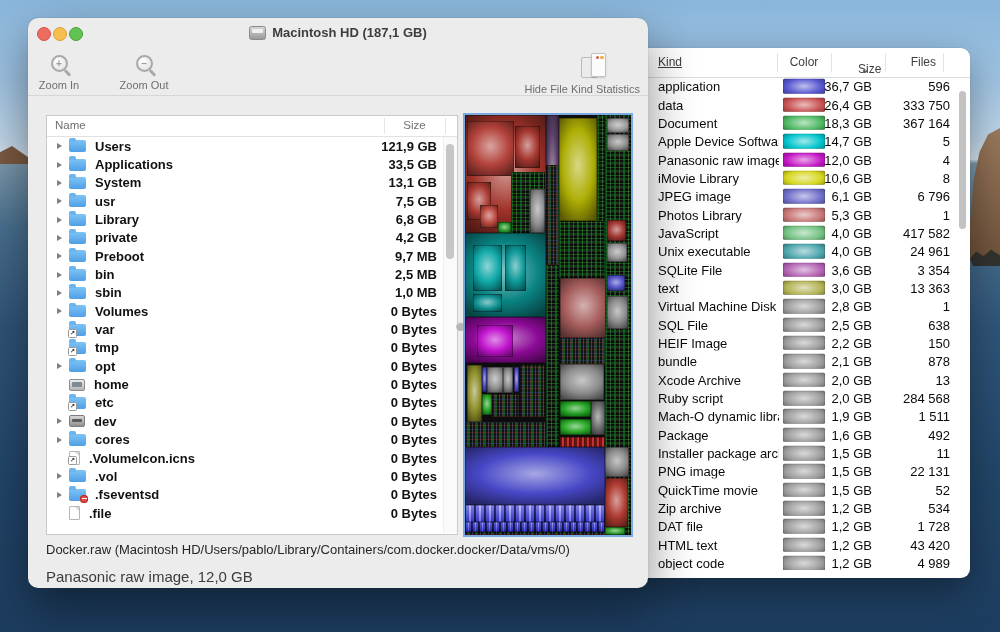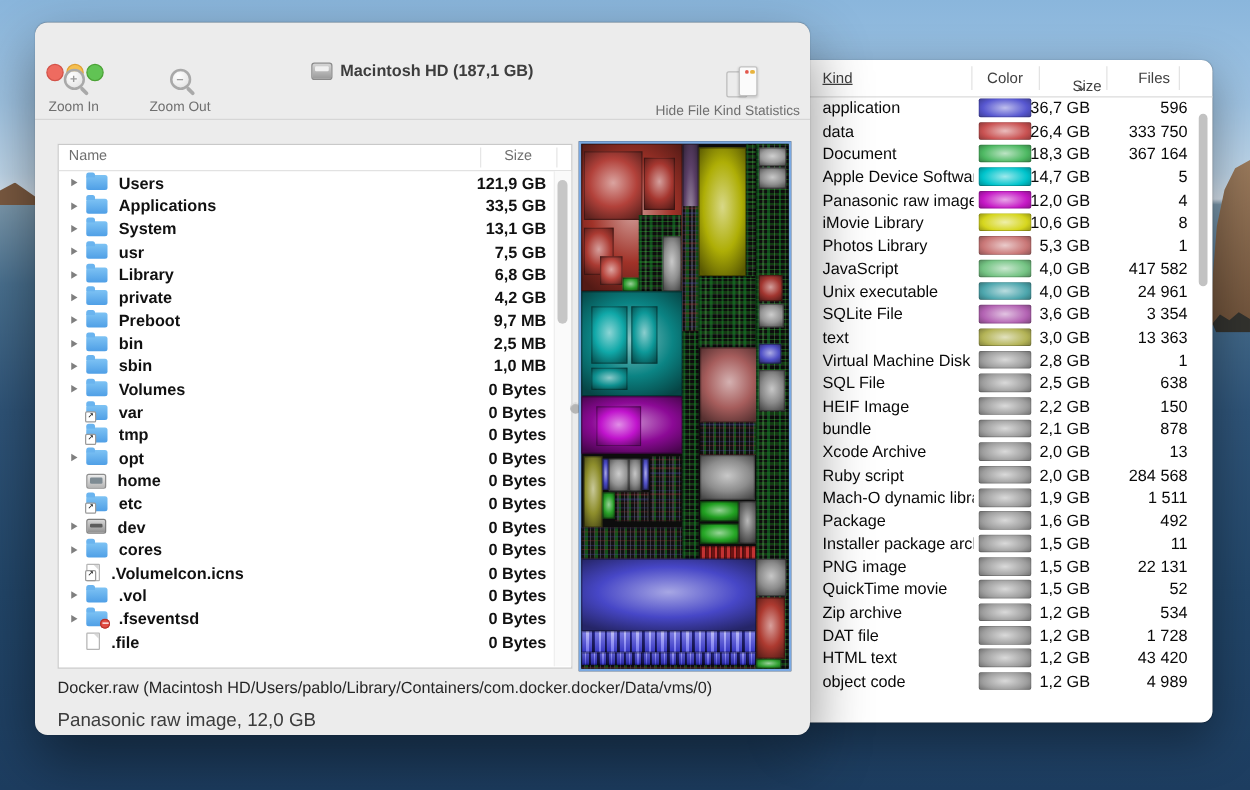--- a/index.html
+++ b/index.html
@@ -40,21 +40,21 @@
   .stats-scrollbar .thumb{position:absolute;left:1.5px;top:12px;width:7px;height:138px;
     background:#c2c2c2;border-radius:3.5px;}
   
   .main-window{left:28px;top:18px;width:620px;height:570px;background:#ececec;border-radius:10px;
     z-index:2;box-shadow:0 20px 48px rgba(0,0,0,.45),0 0 1px rgba(0,0,0,.35);}
   .titlebar{position:relative;height:30px;}
   .tl{position:absolute;top:9px;width:12px;height:12px;border-radius:50%;}
   .tl.red{left:9px;background:#ee6b60;border:.5px solid #d35248;}
   .tl.yellow{left:25px;background:#f5bf4f;border:.5px solid #de9f34;}
   .tl.green{left:41px;background:#61c354;border:.5px solid #4aa235;}
-  .title-group{display:flex;justify-content:center;align-items:center;gap:6px;padding-top:7px;margin-top:24px;}
+  .title-group{display:flex;justify-content:center;align-items:center;gap:6px;padding-top:7px;}
   .disk-icon{width:15px;height:12px;background:linear-gradient(#d6d6d6,#9a9a9a);
     border:1px solid #8a8a8a;border-radius:2.5px;position:relative;}
   .disk-icon::before{content:'';position:absolute;left:2px;right:2px;top:2px;height:4px;
     background:#f0f0f0;border-radius:1px;}
   .title{font-size:13px;font-weight:600;color:#3d3d3d;}
   .toolbar{position:absolute;top:30px;left:0;right:0;height:47px;border-bottom:1px solid #d6d6d6;}
   .tool{position:absolute;top:5px;font-size:11px;color:#6f6f6f;text-align:center;}
   .tool .tlabel{display:block;margin-top:5px;white-space:nowrap;}
   .tool.zi{left:8px;width:46px;}
   .tool.zo{left:54px;width:52px;margin-left:36px;}
@@ -206,20 +206,26 @@
         <span class="sfiles">4</span>
       </div>
 
       <div class="srow">
         <span class="skind">iMovie Library</span>
         <span class="sswatch" style="background: radial-gradient(62% 75%, rgb(239, 239, 170) 0%, rgb(214, 214, 30) 68%, rgb(154, 154, 22) 100%);"></span>
         <span class="ssize">10,6 GB</span>
         <span class="sfiles">8</span>
       </div>
 
+      <div class="srow">
+        <span class="skind">JPEG image</span>
+        <span class="sswatch" style="background: radial-gradient(62% 75%, rgb(200, 200, 234) 0%, rgb(111, 111, 201) 68%, rgb(80, 80, 145) 100%);"></span>
+        <span class="ssize">6,1 GB</span>
+        <span class="sfiles">6 796</span>
+      </div>
 
       <div class="srow">
         <span class="skind">Photos Library</span>
         <span class="sswatch" style="background: radial-gradient(62% 75%, rgb(234, 203, 203) 0%, rgb(201, 119, 119) 68%, rgb(145, 86, 86) 100%);"></span>
         <span class="ssize">5,3 GB</span>
         <span class="sfiles">1</span>
       </div>
 
       <div class="srow">
         <span class="skind">JavaScript</span>

